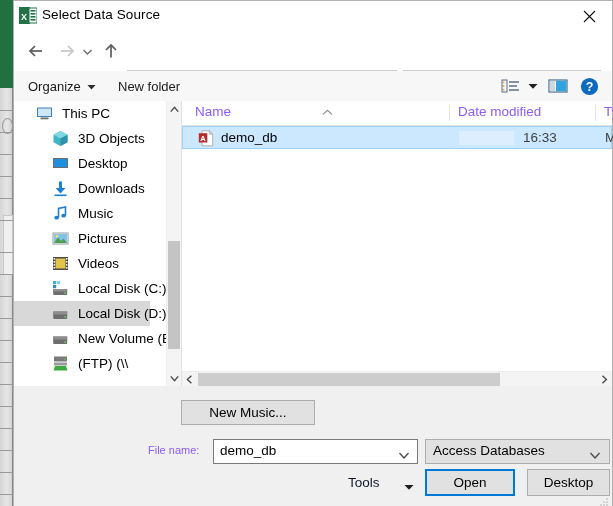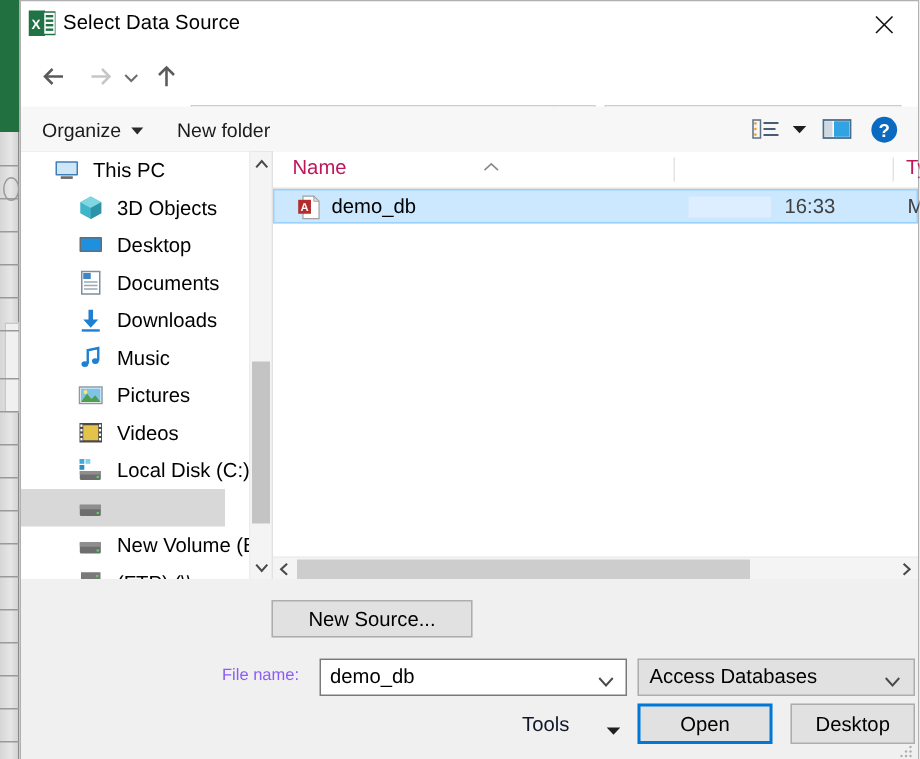--- a/index.html
+++ b/index.html
@@ -111,21 +111,21 @@
   .sb-arrow { position:absolute; left:0; width:14px; height:16px;
     display:flex; align-items:center; justify-content:center; }
   .sb-thumb { position:absolute; left:1px; width:12px; background:#c4c4c4; }
 
   .split-line { position:absolute; left:167px; top:0; width:1px; height:285px; background:#e2e2e2; }
 
   
   .filelist { position:absolute; left:168px; top:0; width:430px; height:285px; background:#fff; }
   .col-header { position:absolute; left:0; top:0; width:430px; height:24px;
     background:#ffffff; border-bottom:1px solid #e2e2e2; }
-  .col { position:absolute; top:3px; font-size:13.5px; color:#be185d; }
+  .col { position:absolute; top:3px; font-size:13.5px; color:#8b5cf6; }
   .col-name { left:13px; }
   .col-date { left:276px; }
   .col-type { left:422px; }
   .col-div { position:absolute; top:4px; width:1px; height:16px; background:#e4e4e4; }
   .sort-arrow { position:absolute; left:140px; top:1px; }
 
   .file-row { position:absolute; left:0; top:25px; width:430px; height:23px;
     background:#cce8ff; border:1px solid #99d1ff; box-sizing:border-box; }
   .file-icon { position:absolute; left:15px; top:3px; width:17px; height:17px; }
   .file-name { position:absolute; left:38px; top:3px; font-size:13.5px; color:#000; }
@@ -368,32 +368,20 @@
                 <svg width="17" height="17" viewBox="0 0 17 17">
                   <rect x="1" y="3" width="15" height="10" rx="0.6" fill="#6b6b6b"></rect>
                   <rect x="2" y="4" width="13" height="8" fill="#1f8fe0"></rect>
                 </svg>
               </span>
               <span class="ti-label">Desktop</span>
             </div>
             <div class="tree-item indent2">
               <span class="ti-icon">
                 <svg width="17" height="17" viewBox="0 0 17 17">
-                  <rect x="2.5" y="1" width="12" height="15" fill="#ffffff" stroke="#7d8e9e" stroke-width="1"></rect>
-                  <rect x="3.5" y="2" width="5" height="4" fill="#3f87c4"></rect>
-                  <line x1="4" y1="8" x2="13" y2="8" stroke="#9aa8b5" stroke-width="1"></line>
-                  <line x1="4" y1="10.3" x2="13" y2="10.3" stroke="#9aa8b5" stroke-width="1"></line>
-                  <line x1="4" y1="12.6" x2="13" y2="12.6" stroke="#9aa8b5" stroke-width="1"></line>
-                </svg>
-              </span>
-              <span class="ti-label">Documents</span>
-            </div>
-            <div class="tree-item indent2">
-              <span class="ti-icon">
-                <svg width="17" height="17" viewBox="0 0 17 17">
                   <path d="M8.5 1.5 V9.5" stroke="#1f7fd0" stroke-width="3"></path>
                   <path d="M3.5 8 L8.5 13.5 L13.5 8" fill="#1f7fd0"></path>
                   <rect x="2.5" y="14.5" width="12" height="1.6" fill="#1f7fd0"></rect>
                 </svg>
               </span>
               <span class="ti-label">Downloads</span>
             </div>
             <div class="tree-item indent2">
               <span class="ti-icon">
                 <svg width="17" height="17" viewBox="0 0 17 17">
@@ -446,20 +434,21 @@
               <span class="ti-label">Local Disk (C:)</span>
             </div>
             <div class="tree-item indent2 selected">
               <span class="ti-icon">
                 <svg width="17" height="17" viewBox="0 0 17 17">
                   <path d="M1.2 6.5 h14 v6.5 a1 1 0 0 1 -1 1 h-12 a1 1 0 0 1 -1 -1 z" fill="#6e6e6e"></path>
                   <rect x="1.2" y="6.5" width="14" height="3" fill="#8e8e8e"></rect>
                   <circle cx="13.2" cy="12" r="0.9" fill="#5fd05f"></circle>
                 </svg>
               </span>
+              <span class="ti-label">Local Disk (D:)</span>
             </div>
             <div class="tree-item indent2">
               <span class="ti-icon">
                 <svg width="17" height="17" viewBox="0 0 17 17">
                   <path d="M1.2 6.5 h14 v6.5 a1 1 0 0 1 -1 1 h-12 a1 1 0 0 1 -1 -1 z" fill="#6e6e6e"></path>
                   <rect x="1.2" y="6.5" width="14" height="3" fill="#8e8e8e"></rect>
                   <circle cx="13.2" cy="12" r="0.9" fill="#5fd05f"></circle>
                 </svg>
               </span>
               <span class="ti-label">New Volume (E:)</span>
@@ -496,20 +485,21 @@
 
       <div class="filelist">
         <div class="col-header">
           <div class="col col-name">Name</div>
           <div class="sort-arrow">
             <svg width="11" height="7" viewBox="0 0 11 7">
                 <path d="M1 5.4 L5.5 1.3 L10 5.4" fill="none" stroke="#8a8a8a" stroke-width="1.1"></path>
               </svg>
           </div>
           <div class="col-div" style="left:267px;"></div>
+          <div class="col col-date">Date modified</div>
           <div class="col-div" style="left:413px;"></div>
           <div class="col col-type">Type</div>
         </div>
 
         <div class="file-row">
           <div class="file-icon">
             <svg width="17" height="17" viewBox="0 0 17 17">
               <path d="M4 0.8 h7.2 l3.5 3.4 v11.6 h-10.7 z" fill="#ffffff" stroke="#a0a0a0" stroke-width="0.8"></path>
               <path d="M11.2 0.8 v3.4 h3.5 z" fill="#dcdcdc" stroke="#a0a0a0" stroke-width="0.6"></path>
               <rect x="0.8" y="3.2" width="8.5" height="9.3" fill="#b32d2d"></rect>
@@ -534,21 +524,21 @@
           <svg width="7" height="9" viewBox="0 0 7 9">
               <path d="M1.4 0.8 L5.4 4.5 L1.4 8.2" fill="none" stroke="#4a4a4a" stroke-width="1.4"></path>
             </svg>
         </div>
       </div>
     </div>
 
     <div class="bottom">
 
       <div class="btn btn-newsource">
-        <span>New Source...</span>
+        <span>New Music...</span>
       </div>
 
       <div class="filename-label">File name:</div>
 
       <div class="filename-combo">
         <div class="fc-value">demo_db</div>
         <div class="fc-caret">
           <svg width="12" height="9" viewBox="0 0 12 9">
               <path d="M1.5 2 L6 7 L10.5 2" fill="none" stroke="#4a4a4a" stroke-width="1.3"></path>
             </svg>

